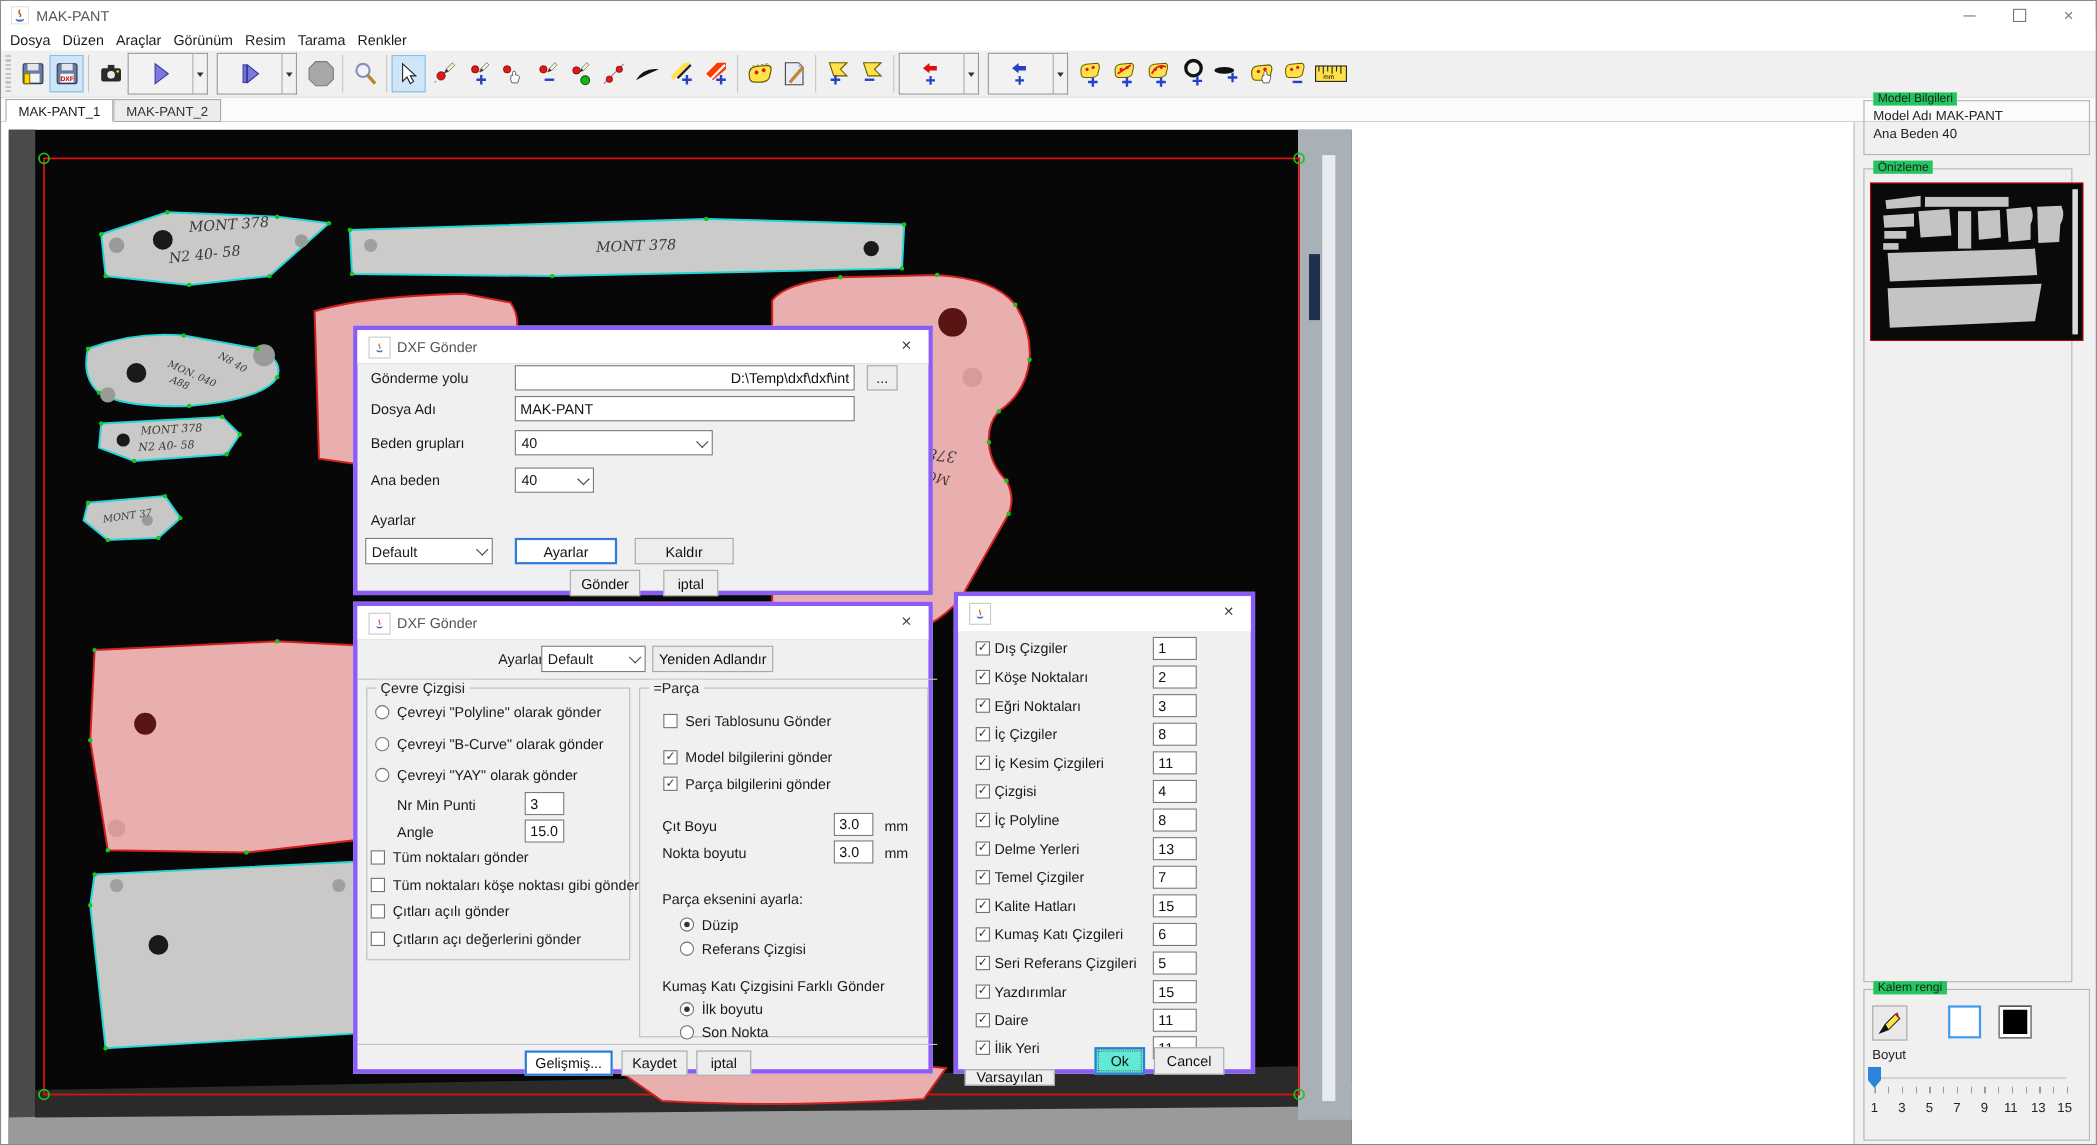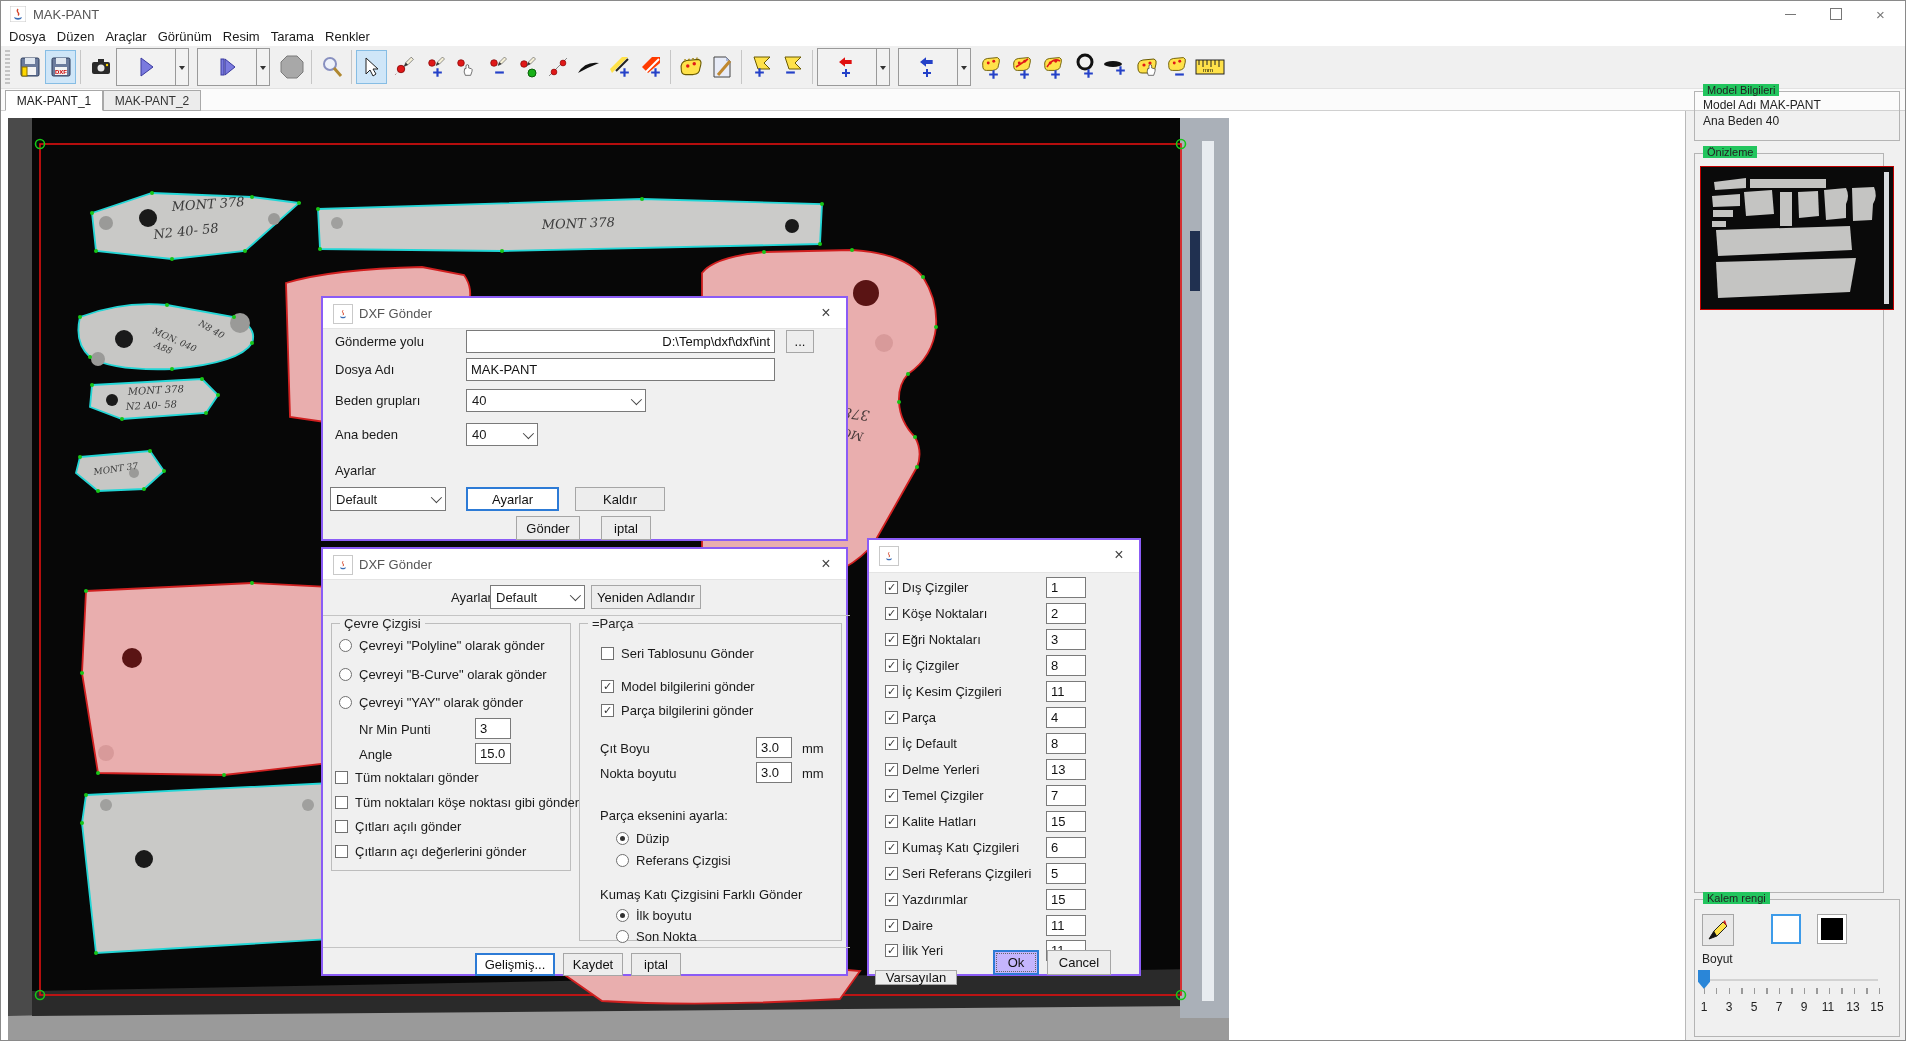--- a/index.html
+++ b/index.html
@@ -33,32 +33,32 @@
   .tab.active{background:#fff;border-bottom:1px solid #fff;z-index:3}
   .tab.inactive{background:#ececec;color:#333}
   
   .rpanel{left:1684px;top:110px;width:221px;height:931px;background:#f0f0f0;border-left:1px solid #b9b9b9;box-sizing:border-box}
   .group{position:absolute;border:1px solid #b4b4b4;box-sizing:border-box}
   .group-label{position:absolute;top:-8px;left:8px;background:#22c55e;padding:0 4px;font-size:11px;color:#222}
   .info-line{position:absolute;left:8px;font-size:12px;color:#222}
   .swatch{position:absolute;width:30px;height:30px;box-sizing:border-box}
   .tick-label{position:absolute;width:16px;text-align:center;font-size:12px;color:#222}
   
-  .dialog{position:absolute;background:#f0f0f0;border:2px solid #8b5cf6;box-sizing:border-box;z-index:10}
+  .dialog{position:absolute;background:#f0f0f0;border:4px solid #8b5cf6;box-sizing:border-box;z-index:10}
   .dlg-title{position:absolute;left:0;top:0;right:0;height:30px;background:#fff;border-bottom:1px solid #e4e4e4}
   .dlg-title .cap{position:absolute;left:36px;top:8px;font-size:13px;color:#555}
   .dlg-close{position:absolute;right:10px;top:5px;width:20px;height:20px;display:flex;align-items:center;justify-content:center;font-size:16px;color:#444}
   .java-icon{position:absolute;left:10px;top:6px;width:18px;height:18px;border:1px solid #c9c9c9;display:flex;align-items:center;justify-content:center;background:#fff}
   .lbl{position:absolute;font-size:13px;color:#1a1a1a;white-space:nowrap}
   .inp{position:absolute;border:1px solid #7a7a7a;background:#fff;font-family:"Liberation Sans",sans-serif;font-size:13px;padding:1px 4px;box-sizing:border-box;color:#111}
   .combo{position:absolute;border:1px solid #7a7a7a;background:#fff;box-sizing:border-box;display:flex;align-items:center;font-size:13px;padding-left:5px}
   .combo .chev{margin-left:auto;margin-right:6px;width:7px;height:7px;border-right:1px solid #444;border-bottom:1px solid #444;transform:rotate(45deg) translateY(-2px)}
   .btn{position:absolute;background:#ededed;border:1px solid #a6a6a6;box-sizing:border-box;display:flex;align-items:center;justify-content:center;font-size:13px;color:#111}
   .btn.focus{background:#fff;border:2px solid #2d7bd6}
-  .btn.default-ok{background:#c4b5fd;border:2px solid #2d7bd6;outline:1px dotted #666;outline-offset:-4px}
+  .btn.default-ok{background:#5eead4;border:2px solid #2d7bd6;outline:1px dotted #666;outline-offset:-4px}
   .cb{position:absolute;width:13px;height:13px;border:1px solid #707070;background:#fff;box-sizing:border-box;font-size:11px;line-height:11px;text-align:center;color:#333}
   .cb.checked::after{content:"✓"}
   .radio{position:absolute;width:13px;height:13px;border:1px solid #707070;border-radius:50%;background:#fff;box-sizing:border-box}
   .radio.checked::after{content:"";position:absolute;left:3px;top:3px;width:5px;height:5px;border-radius:50%;background:#333}
   .sep-h{position:absolute;height:1px;background:#c4c4c4}
   .unit{position:absolute;font-size:13px;color:#1a1a1a}
 </style>
 </head>
 <body>
 
@@ -711,24 +711,24 @@
   <span class="cb checked" style="left:16px;top:93px"></span>
     <span class="lbl" style="left:33px;top:92px">Eğri Noktaları</span>
     <input class="inp" style="left: 177px; top: 89px; width: 40px; height: 21px;" value="3">
   <span class="cb checked" style="left:16px;top:119px"></span>
     <span class="lbl" style="left:33px;top:118px">İç Çizgiler</span>
     <input class="inp" style="left: 177px; top: 115px; width: 40px; height: 21px;" value="8">
   <span class="cb checked" style="left:16px;top:145px"></span>
     <span class="lbl" style="left:33px;top:144px">İç Kesim Çizgileri</span>
     <input class="inp" style="left: 177px; top: 141px; width: 40px; height: 21px;" value="11">
   <span class="cb checked" style="left:16px;top:171px"></span>
-    <span class="lbl" style="left:33px;top:170px">Parça</span>
+    <span class="lbl" style="left:33px;top:170px">Çizgisi</span>
     <input class="inp" style="left: 177px; top: 167px; width: 40px; height: 21px;" value="4">
   <span class="cb checked" style="left:16px;top:197px"></span>
-    <span class="lbl" style="left:33px;top:196px">İç Default</span>
+    <span class="lbl" style="left:33px;top:196px">İç Polyline</span>
     <input class="inp" style="left: 177px; top: 193px; width: 40px; height: 21px;" value="8">
   <span class="cb checked" style="left:16px;top:223px"></span>
     <span class="lbl" style="left:33px;top:222px">Delme Yerleri</span>
     <input class="inp" style="left: 177px; top: 219px; width: 40px; height: 21px;" value="13">
   <span class="cb checked" style="left:16px;top:249px"></span>
     <span class="lbl" style="left:33px;top:248px">Temel Çizgiler</span>
     <input class="inp" style="left: 177px; top: 245px; width: 40px; height: 21px;" value="7">
   <span class="cb checked" style="left:16px;top:275px"></span>
     <span class="lbl" style="left:33px;top:274px">Kalite Hatları</span>
     <input class="inp" style="left: 177px; top: 271px; width: 40px; height: 21px;" value="15">

